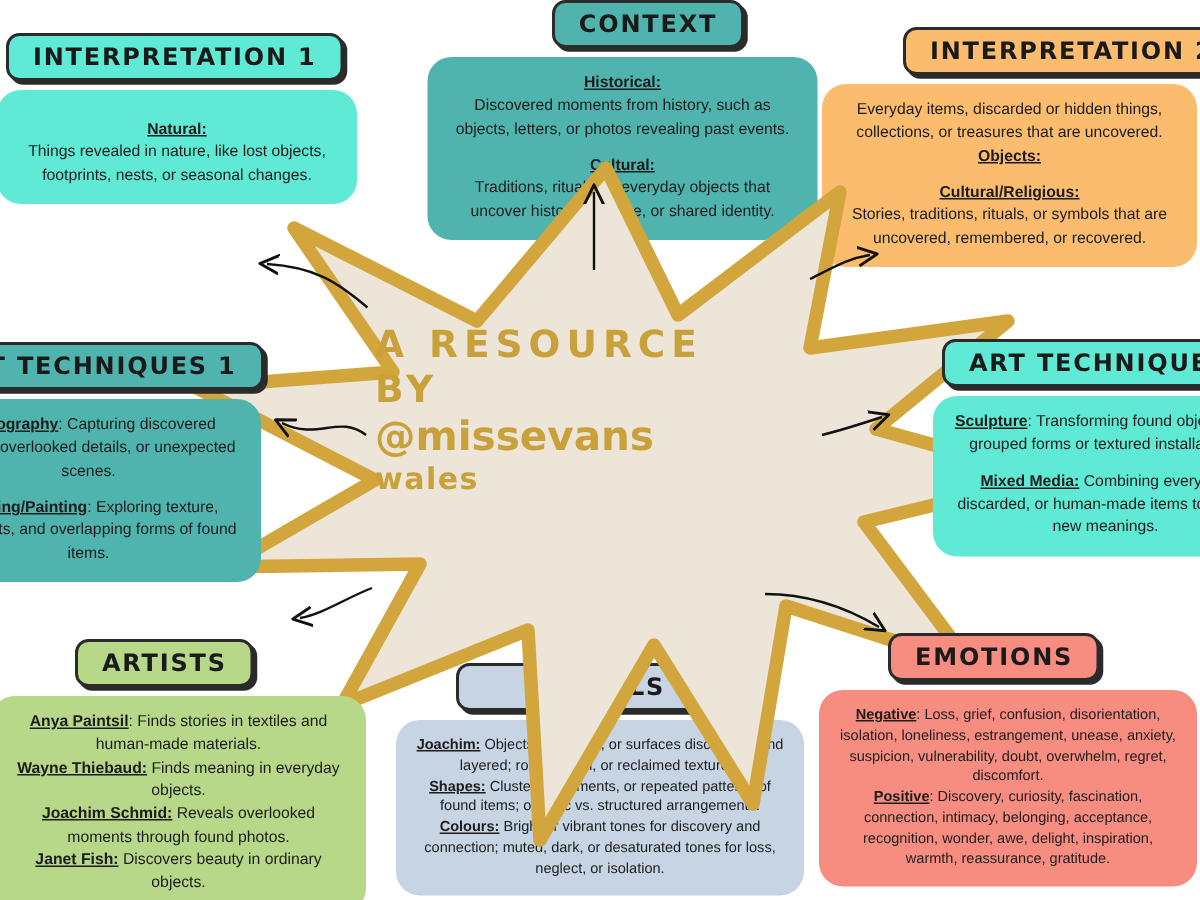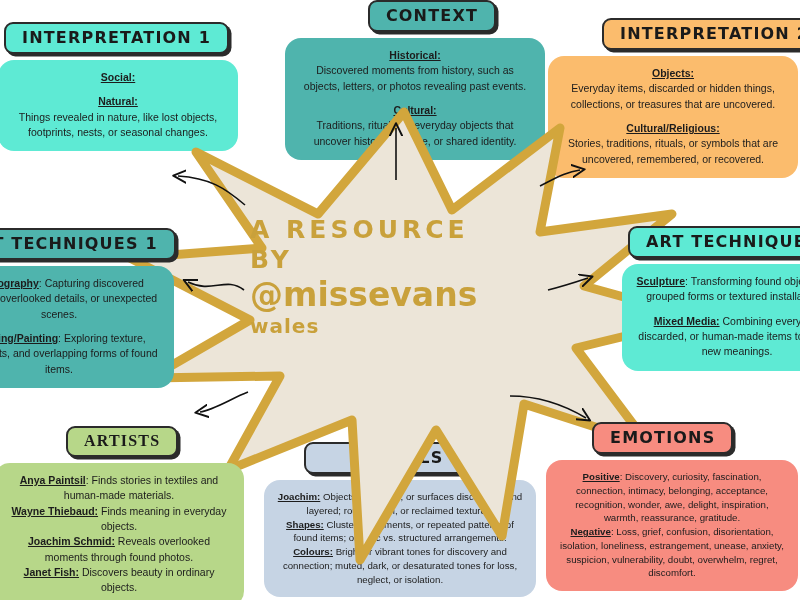--- a/index.html
+++ b/index.html
@@ -40,21 +40,21 @@
     text-align: left;
     color: #c9a13b;
     font-family: "DejaVu Sans", sans-serif;
     font-weight: bold;
     letter-spacing: 2px;
     line-height: 1.18;
     pointer-events: none;
   }
   .star-l1 { font-size: 25px; letter-spacing: 4px; }
   .star-l2 { font-size: 25px; letter-spacing: 3px; }
-  .star-l3 { font-size: 33px; letter-spacing: 0px; margin-top: 2px; }
+  .star-l3 { font-size: 27px; letter-spacing: 0px; margin-top: 2px; }
   .star-l4 { font-size: 20px; letter-spacing: 1px; }
 
   
   .hidden-strip {
     position: absolute;
     z-index: 3;
     top: 332px;
     left: 248px;
     width: 310px;
     text-align: center;
@@ -125,21 +125,21 @@
 
   #n-art1 { left: -56px;  top: 228px; width: 232px; }
   #n-art1 .tab { margin-left: 4px; }
   #n-art1 .panel { margin-top: 6px; width: 230px; }
 
   #n-art2 { left: 622px; top: 226px; width: 240px; }
   #n-art2 .tab { margin-left: 6px; }
   #n-art2 .panel { margin-top: 6px; width: 230px; }
 
   #n-artists { left: -6px;  top: 426px; width: 252px; }
-  #n-artists .tab { margin-left: 72px; font-family: Liberation Serif, serif; }
+  #n-artists .tab { margin-left: 56px; }
   #n-artists .panel { margin-top: 6px; width: 250px; }
 
   #n-visuals { left: 264px; top: 442px; width: 272px; }
   #n-visuals .tab { margin-left: 40px; width: 194px; padding-left: 8px; padding-right: 8px; }
   #n-visuals .panel { margin-top: 6px; width: 272px; }
 
   #n-emotions { left: 546px; top: 422px; width: 252px; }
   #n-emotions .tab { margin-left: 46px; }
   #n-emotions .panel { margin-top: 6px; width: 252px; }
 
@@ -192,43 +192,42 @@
     <path d="M 540 186 C 556 178 566 172 580 170" fill="none" stroke="#111" stroke-width="1.6" marker-end="url(#ah)"></path>
 
     <path d="M 548 290 C 564 286 576 282 588 278" fill="none" stroke="#111" stroke-width="1.6" marker-end="url(#ah)"></path>
 
     <path d="M 510 396 C 540 396 566 406 586 418" fill="none" stroke="#111" stroke-width="1.6" marker-end="url(#ah)"></path>
   </svg>
 
   <div class="node c-pink" id="n-interp1">
     <div class="tab">INTERPRETATION 1</div>
     <div class="panel">
-      <p><span class="lead">Social:</span></p>
       <div class="gap"></div>
       <p><span class="lead">Natural:</span></p>
       <p><span>Things revealed in nature, like lost objects, footprints, nests, or seasonal changes.</span></p>
     </div>
   </div>
 
   <div class="node c-teal" id="n-context">
     <div class="tab">CONTEXT</div>
     <div class="panel">
       <p><span class="lead">Historical:</span></p>
       <p><span>Discovered moments from history, such as objects, letters, or photos revealing past events.</span></p>
       <div class="gap"></div>
       <p><span class="lead">Cultural:</span></p>
       <p><span>Traditions, rituals, or everyday objects that uncover history, heritage, or shared identity.</span></p>
     </div>
   </div>
 
   <div class="node c-orange" id="n-interp2">
     <div class="tab">INTERPRETATION 2</div>
     <div class="panel">
+      <p><span>Everyday items, discarded or hidden things, collections, or treasures that are uncovered.</span></p>
       <p><span class="lead">Objects:</span></p>
-      <p><span>Everyday items, discarded or hidden things, collections, or treasures that are uncovered.</span></p>
       <div class="gap"></div>
       <p><span class="lead">Cultural/Religious:</span></p>
       <p><span>Stories, traditions, rituals, or symbols that are uncovered, remembered, or recovered.</span></p>
     </div>
   </div>
 
   <div class="node c-teal front" id="n-art1">
     <div class="tab">ART TECHNIQUES 1</div>
     <div class="panel">
       <p><span class="lead">Photography</span><span>: Capturing discovered objects, overlooked details, or unexpected scenes.</span></p>
@@ -261,18 +260,18 @@
     <div class="panel panel-sm front" style="position:relative;z-index:9;">
       <p><span class="lead">Joachim:</span><span> Objects, materials, or surfaces discovered and layered; rough, worn, or reclaimed textures.</span></p>
       <p><span class="lead">Shapes:</span><span> Clusters, fragments, or repeated patterns of found items; organic vs. structured arrangements.</span></p>
       <p><span class="lead">Colours:</span><span> Bright or vibrant tones for discovery and connection; muted, dark, or desaturated tones for loss, neglect, or isolation.</span></p>
     </div>
   </div>
 
   <div class="node c-salmon front" id="n-emotions">
     <div class="tab">EMOTIONS</div>
     <div class="panel panel-sm">
+      <p><span class="lead">Negative</span><span>: Loss, grief, confusion, disorientation, isolation, loneliness, estrangement, unease, anxiety, suspicion, vulnerability, doubt, overwhelm, regret, discomfort.</span></p>
       <p><span class="lead">Positive</span><span>: Discovery, curiosity, fascination, connection, intimacy, belonging, acceptance, recognition, wonder, awe, delight, inspiration, warmth, reassurance, gratitude.</span></p>
-      <p><span class="lead">Negative</span><span>: Loss, grief, confusion, disorientation, isolation, loneliness, estrangement, unease, anxiety, suspicion, vulnerability, doubt, overwhelm, regret, discomfort.</span></p>
     </div>
   </div>
 
 </div>
 
 </body></html>

